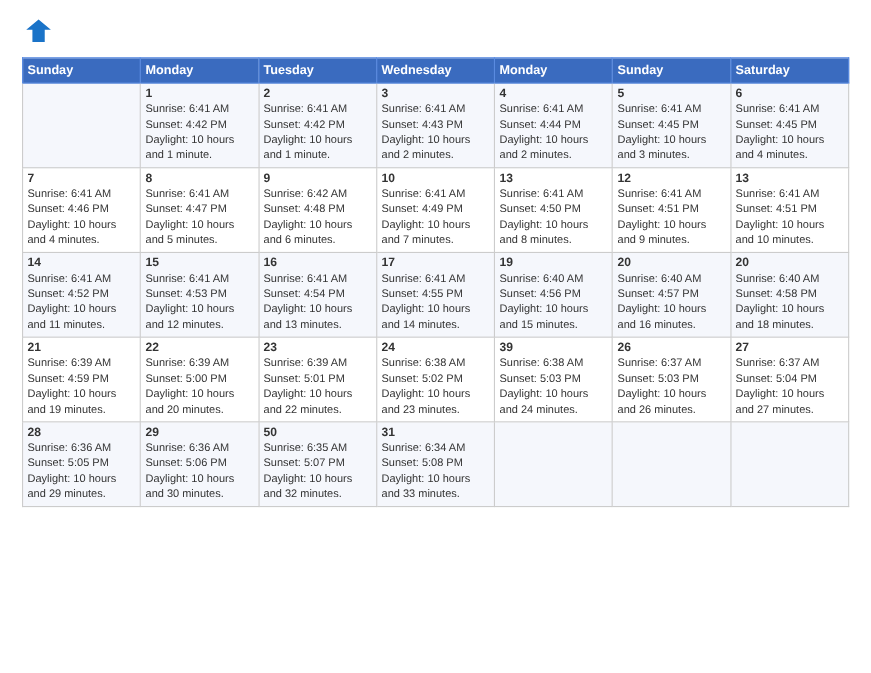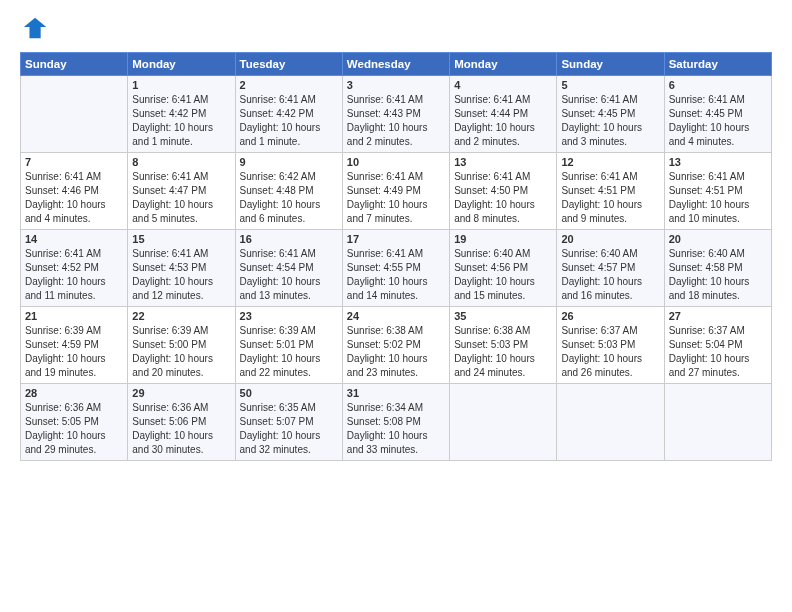--- a/index.html
+++ b/index.html
@@ -236,21 +236,21 @@
           </td>
           <td>
             <span class="day-num">23</span>
             <div class="day-info">Sunrise: 6:39 AM<br>Sunset: 5:01 PM<br>Daylight: 10 hours and 22 minutes.</div>
           </td>
           <td>
             <span class="day-num">24</span>
             <div class="day-info">Sunrise: 6:38 AM<br>Sunset: 5:02 PM<br>Daylight: 10 hours and 23 minutes.</div>
           </td>
           <td>
-            <span class="day-num">35</span>
+            <span class="day-num">39</span>
             <div class="day-info">Sunrise: 6:38 AM<br>Sunset: 5:03 PM<br>Daylight: 10 hours and 24 minutes.</div>
           </td>
           <td>
             <span class="day-num">26</span>
             <div class="day-info">Sunrise: 6:37 AM<br>Sunset: 5:03 PM<br>Daylight: 10 hours and 26 minutes.</div>
           </td>
           <td>
             <span class="day-num">27</span>
             <div class="day-info">Sunrise: 6:37 AM<br>Sunset: 5:04 PM<br>Daylight: 10 hours and 27 minutes.</div>
           </td>

